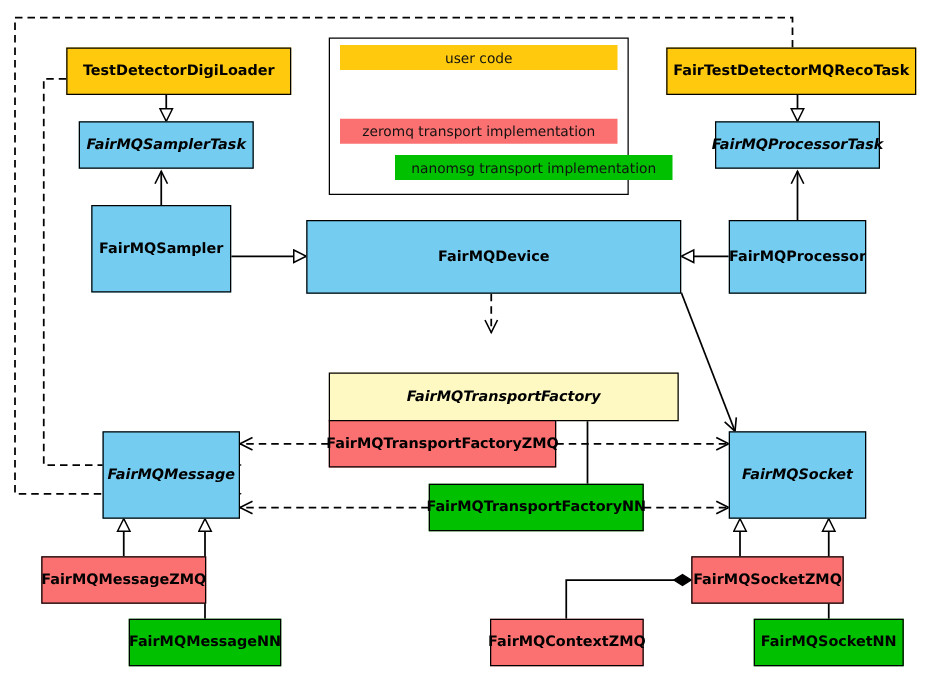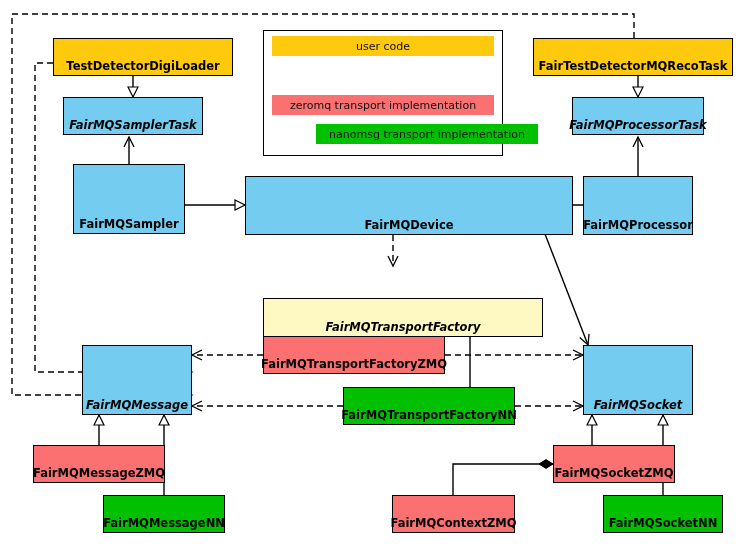--- a/index.html
+++ b/index.html
@@ -1,19 +1,19 @@
 <!DOCTYPE html>
 <html><head>
 <meta charset="utf-8">
 <style>
   html,body{margin:0;padding:0;background:#ffffff;}
   #stage{position:relative;width:748px;height:549px;background:#ffffff;
          font-family:"DejaVu Sans","Liberation Sans",sans-serif;overflow:hidden;}
   .node{position:absolute;box-sizing:border-box;border:1.6px solid #000;
-        display:flex;align-items:flex-end;justify-content:center;text-align:center;
+        display:flex;align-items:center;justify-content:center;text-align:center;
         font-size:11.5px;font-weight:bold;color:#000;line-height:1.15;padding:2px 4px;}
   .node.abstract{font-style:italic;}
   .legend-box{position:absolute;box-sizing:border-box;border:1.6px solid #000;background:#fff;}
   .legend-row{position:absolute;box-sizing:border-box;display:flex;align-items:center;
               justify-content:center;font-size:11px;color:#111;font-weight:normal;}
   svg.edges{position:absolute;left:0;top:0;width:748px;height:549px;pointer-events:none;}
 </style>
 </head>
 <body>
 
@@ -102,21 +102,21 @@
     </div>
 
   <div class="node abstract" style="left:572px;top:97px;width:132px;height:38px;background:#74CDF0;">
     <span>FairMQProcessorTask</span>
     </div>
 
   <div class="node" style="left:73px;top:164px;width:112px;height:70px;background:#74CDF0;">
     <span>FairMQSampler</span>
     </div>
 
-  <div class="node" style="left:245px;top:176px;width:328px;height:59px;background:#74CDF0;">
+  <div class="node" style="left:245px;top:176px;width:300px;height:59px;background:#74CDF0;">
     <span>FairMQDevice</span>
     </div>
 
   <div class="node" style="left:583px;top:176px;width:110px;height:59px;background:#74CDF0;">
     <span>FairMQProcessor</span>
     </div>
 
   <div class="node abstract" style="left:263px;top:266px;width:280px;height:39px;background:#fef9c3;margin-top:32px;">
     <span>FairMQTransportFactory</span>
     </div>

